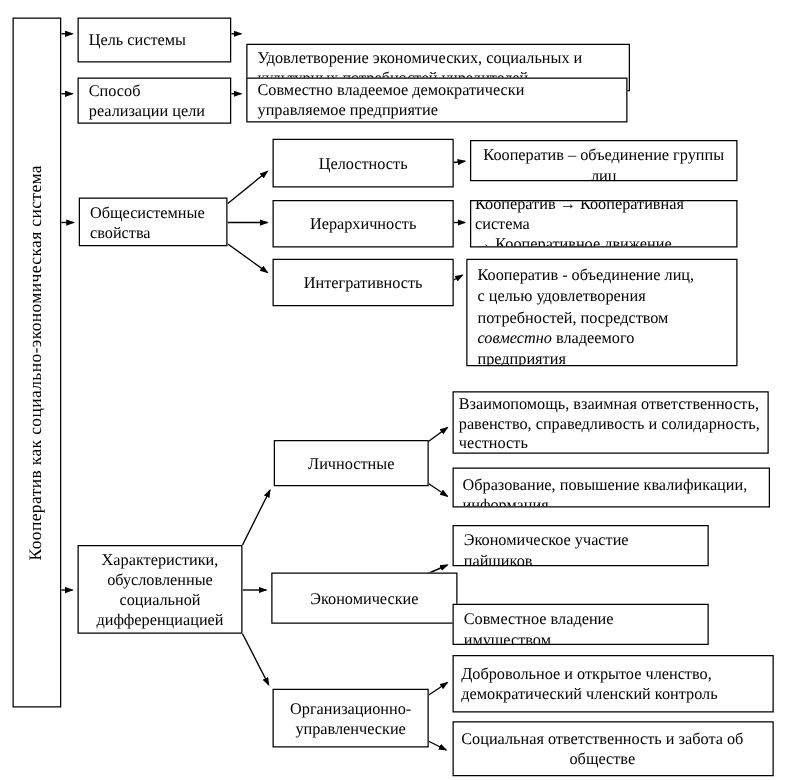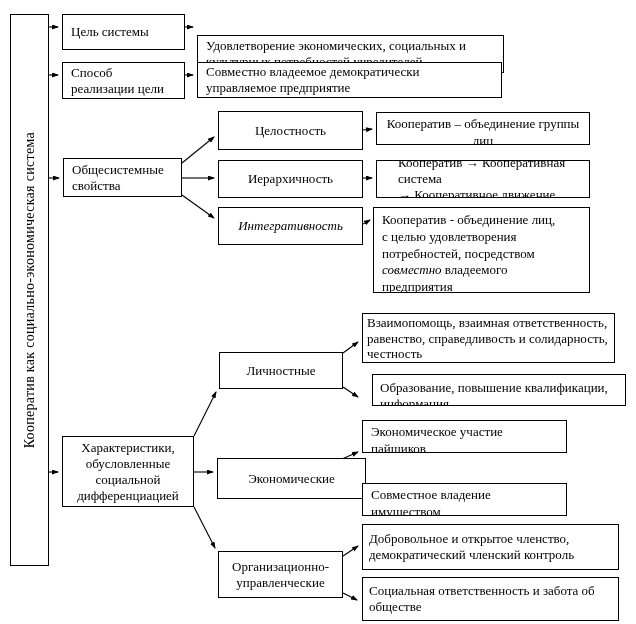--- a/index.html
+++ b/index.html
@@ -20,21 +20,21 @@
     box-sizing: border-box;
     font-size: 13px;
     line-height: 16px;
     overflow: hidden;
   }
   .box span { white-space: pre-line; }
   .vc { display: flex; align-items: center; }          
   .cc { display: flex; align-items: center; justify-content: center; text-align: center; }
   .pl8 { padding-left: 8px; padding-right: 4px; }
   .pl6 { padding-left: 6px; padding-right: 8px; }
-  .pl3 { padding-left: 21px; padding-right: 2px; }
+  .pl3 { padding-left: 3px; padding-right: 2px; }
   .clip2 { text-align: center; padding-top: 2px; line-height: 17px; }   
   .clipL { padding: 2px 4px 0 8px; line-height: 17px; }                 
   .topPad { padding: 5px 4px 0 7px; }
   .dense { line-height: 15.6px; padding: 1px 2px 0 4px; }
   .it { font-style: italic; }
   
   .rootbox { display: flex; align-items: center; justify-content: center; }
   .vtext {
     writing-mode: vertical-rl;
     transform: rotate(180deg);
@@ -112,21 +112,21 @@
   </div>
 
   <div class="box cc" style="left:218px; top:160px; width:145px; height:38px;">
     <span>Иерархичность</span>
   </div>
   <div class="box vc pl3" style="left:376px; top:160px; width:214px; height:38px;">
     <span>Кооператив → Кооперативная система
 → Кооперативное движение</span>
   </div>
 
-  <div class="box cc" style="left:218px; top:207px; width:145px; height:38px;font-style:italic;">
+  <div class="box cc" style="left:218px; top:207px; width:145px; height:38px;">
     <span>Интегративность</span>
   </div>
   <div class="box" style="left:373px; top:207px; width:217px; height:86px; padding:4px 4px 0 8px; line-height:16.8px;">
     <span>Кооператив - объединение лиц,
 с целью удовлетворения
 потребностей, посредством
 </span><span class="it">совместно</span><span> владеемого
 предприятия</span>
   </div>
 
@@ -138,21 +138,21 @@
   </div>
 
   <div class="box cc" style="left:219px; top:352px; width:124px; height:37px;">
     <span>Личностные</span>
   </div>
   <div class="box dense" style="left:362px; top:313px; width:253px; height:50px;">
     <span>Взаимопомощь, взаимная ответственность,
 равенство, справедливость и солидарность,
 честность</span>
   </div>
-  <div class="box topPad" style="left:372px; top:374px; width:254px; height:32px;">
+  <div class="box topPad" style="left:362px; top:374px; width:254px; height:32px;">
     <span>Образование, повышение квалификации,
 информация</span>
   </div>
 
   <div class="box cc" style="left:217px; top:458px; width:149px; height:41px;">
     <span>Экономические</span>
   </div>
   <div class="box clipL" style="left:362px; top:420px; width:205px; height:33px;">
     <span>Экономическое участие
 пайщиков</span>
@@ -163,18 +163,18 @@
   </div>
 
   <div class="box cc" style="left:218px; top:551px; width:125px; height:47px;">
     <span>Организационно-
 управленческие</span>
   </div>
   <div class="box vc pl6" style="left:362px; top:524px; width:257px; height:46px;">
     <span>Добровольное и открытое членство,
 демократический членский контроль</span>
   </div>
-  <div class="box vc pl6" style="left:362px; top:577px; width:257px; height:44px;">
+  <div class="box vc pl6" style="left:362px; top:577px; width:257px; height:44px;text-align:center;">
     <span>Социальная ответственность и забота об
 обществе</span>
   </div>
 
 </div>
 
 </body></html>

